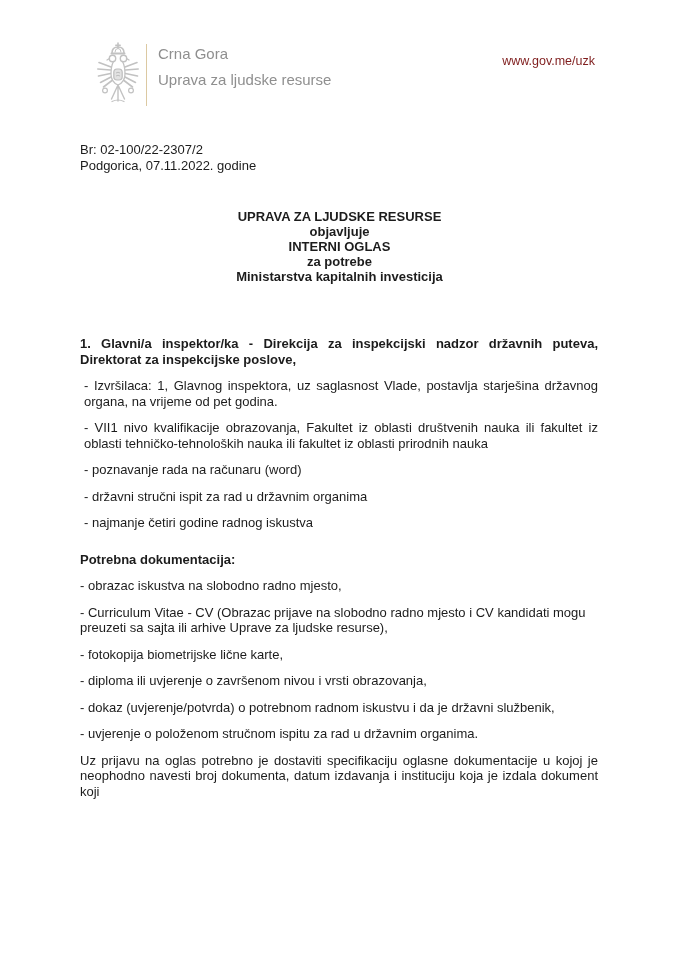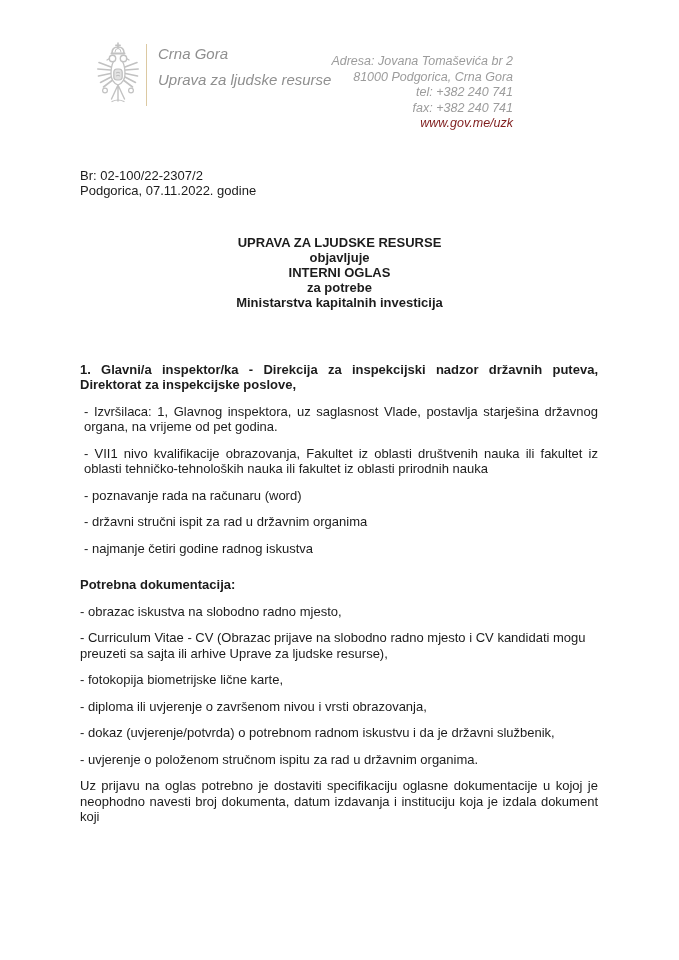--- a/index.html
+++ b/index.html
@@ -2,21 +2,21 @@
 <html><head>
 <meta charset="utf-8">
 <style>
   html, body { margin: 0; padding: 0; background: #ffffff; }
   .page {
     width: 679px; height: 960px; background: #ffffff; overflow: hidden;
     font-family: "Liberation Sans", sans-serif; color: #1c1c1c;
     position: relative; box-sizing: border-box;
   }
   
-  .letterhead { display: flex; padding: 42px 84px 0 97px; font-style: italic; }
+  .letterhead { display: flex; justify-content: space-between; padding: 42px 84px 0 97px; }
   .logo-row { display: flex; align-items: flex-start; }
   .emblem { display: block; width: 42px; height: 64px; }
   .gold-divider { width: 1px; height: 62px; background: #dcc9a2; margin: 2px 0 0 7px; }
   .org-names { margin-left: 11px; color: #8f8f8f; font-size: 15px; }
   .org-country { margin-top: 3px; }
   .org-name { margin-top: 9px; }
   .address-block { text-align: right; font-size: 12.5px; line-height: 15.5px; color: #9c9c9c; margin-top: 12px; }
   .website { color: #7f1d1d; cursor: pointer; }
   
   .doc-meta { margin: 36px 81px 0 80px; font-size: 13px; line-height: 15.5px; }
@@ -76,26 +76,20 @@
           <path d="M19 31 Q21 29.5 23 31 M19 34 Q21 32.5 23 34" stroke="#bdbdbd" stroke-width="1" fill="none"></path>
         </svg>
       </span>
       <span class="gold-divider"></span>
       <div class="org-names">
         <div class="org-country">Crna Gora</div>
         <div class="org-name">Uprava za ljudske resurse</div>
       </div>
     </div>
     <div class="address-block">
-      <div>
-          <div class="address-line">Adresa: Jovana Tomaševića br 2</div>
-          <div class="address-line">81000 Podgorica, Crna Gora</div>
-          <div class="address-line">tel: +382 240 741</div>
-          <div class="address-line">fax: +382 240 741</div>
-        </div>
       <div class="website">www.gov.me/uzk</div>
     </div>
   </div>
 
   <div class="doc-meta">
     <div>Br: 02-100/22-2307/2</div>
     <div>Podgorica, 07.11.2022. godine</div>
   </div>
 
   <div class="title-block">

